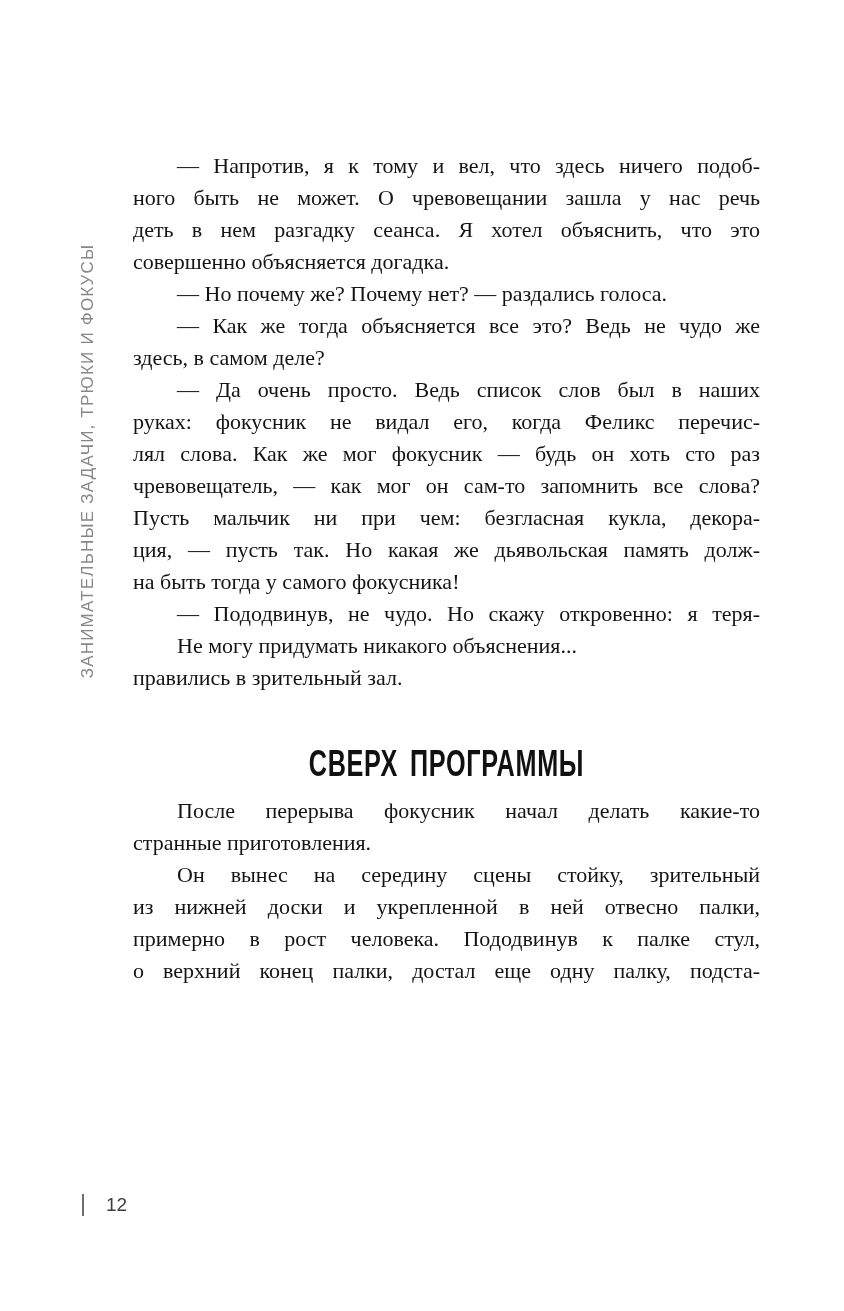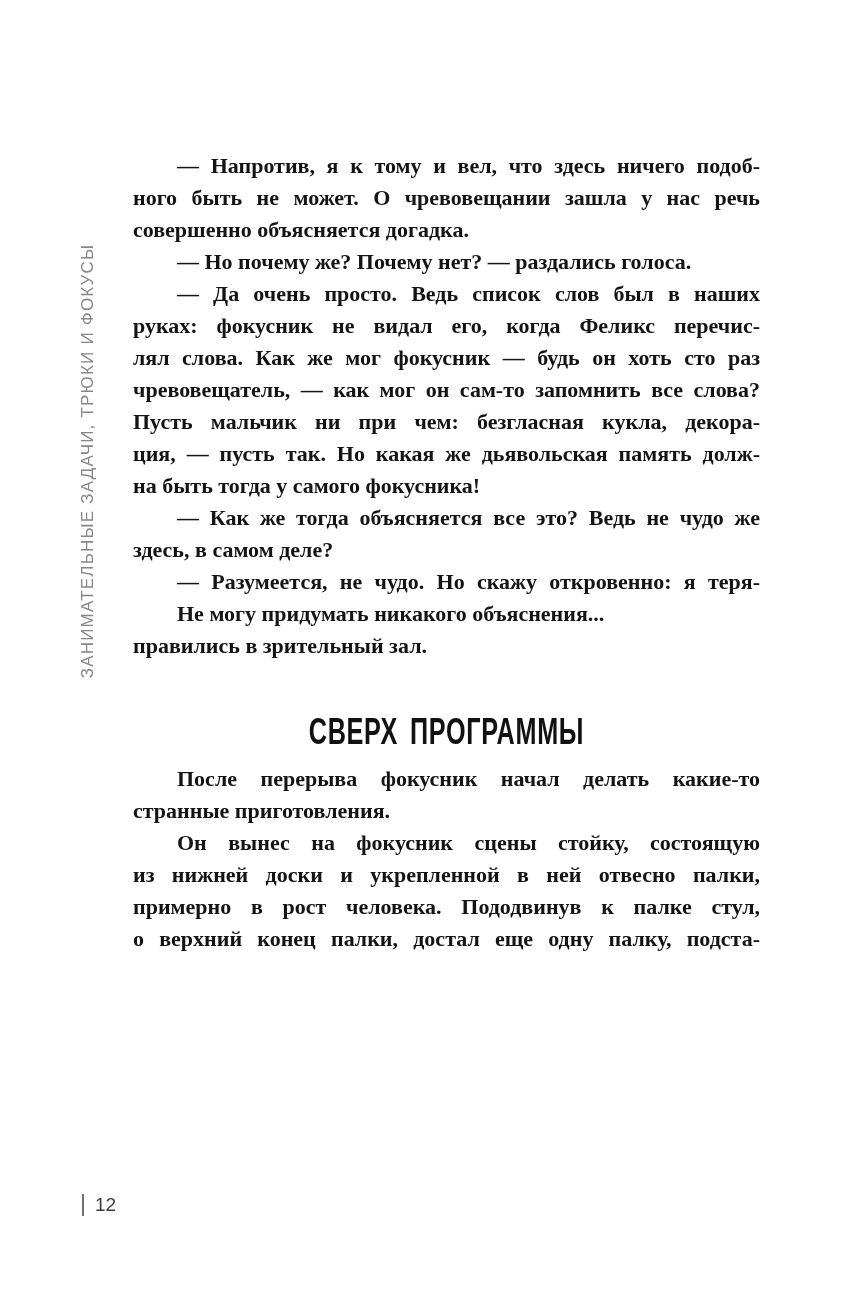--- a/index.html
+++ b/index.html
@@ -29,21 +29,20 @@
     width: 627px;
     font-size: 22px;
     line-height: 32px;
     color: #141414;
   }
   .para { margin: 0; }
   .ln {
     display: block;
     text-align: justify;
     text-align-last: justify;
-    font-weight: bold;
   }
   .end { text-align-last: left; }
   .ind { text-indent: 44px; }
   .heading {
     margin: 53px 0 14px 0;
     font-family: "Liberation Sans", sans-serif;
     font-weight: 700;
     font-size: 36px;
     line-height: 34px;
     letter-spacing: 1px;
@@ -53,21 +52,21 @@
     transform: scaleX(0.70);
     transform-origin: 50% 50%;
     white-space: nowrap;
   }
   .footer {
     position: absolute;
     left: 82px;
     top: 1194px;
     display: flex;
     align-items: center;
-    gap: 11px;
+    gap: 22px;
   }
   .footer-bar {
     width: 2px;
     height: 22px;
     background: #6e6e6e;
   }
   .footer-num {
     font-family: "Liberation Sans", sans-serif;
     font-size: 19px;
     color: #3d3d3d;
@@ -78,63 +77,64 @@
 
 <div class="page">
 
   <div class="sidebar-title">ЗАНИМАТЕЛЬНЫЕ ЗАДАЧИ, ТРЮКИ И ФОКУСЫ</div>
 
   <div class="text-block">
 
     <p class="para">
       <span class="ln ind">— Напротив, я к тому и вел, что здесь ничего подоб-</span>
       <span class="ln">ного быть не может. О чревовещании зашла у нас речь</span>
+      <span class="ln">деть в нем разгадку сеанса. Я хотел объяснить, что это</span>
       <span class="ln end">совершенно объясняется догадка.</span>
     </p>
 
     <p class="para">
       <span class="ln ind end">— Но почему же? Почему нет? — раздались голоса.</span>
+    </p>
+
+    <p class="para">
+      <span class="ln ind">— Как же тогда объясняется все это? Ведь не чудо же</span>
+      <span class="ln end">здесь, в самом деле?</span>
     </p>
 
     <p class="para">
       <span class="ln ind">— Да очень просто. Ведь список слов был в наших</span>
       <span class="ln">руках: фокусник не видал его, когда Феликс перечис-</span>
       <span class="ln">лял слова. Как же мог фокусник — будь он хоть сто раз</span>
       <span class="ln">чревовещатель, — как мог он сам-то запомнить все слова?</span>
       <span class="ln">Пусть мальчик ни при чем: безгласная кукла, декора-</span>
       <span class="ln">ция, — пусть так. Но какая же дьявольская память долж-</span>
       <span class="ln end">на быть тогда у самого фокусника!</span>
     </p>
 
     <p class="para">
-      <span class="ln ind">— Как же тогда объясняется все это? Ведь не чудо же</span>
-      <span class="ln end">здесь, в самом деле?</span>
-    </p>
-
-    <p class="para">
-      <span class="ln ind">— Разумеется, не чудо. Но скажу откровенно: я теря-</span>
+      <span class="ln ind">— Пододвинув, не чудо. Но скажу откровенно: я теря-</span>
     </p>
 
     <p class="para">
       <span class="ln ind end">Не могу придумать никакого объяснения...</span>
     </p>
 
     <p class="para">
       <span class="ln end">правились в зрительный зал.</span>
     </p>
 
     <h2 class="heading">СВЕРХ ПРОГРАММЫ</h2>
 
     <p class="para">
       <span class="ln ind">После перерыва фокусник начал делать какие-то</span>
       <span class="ln end">странные приготовления.</span>
     </p>
 
     <p class="para">
-      <span class="ln ind">Он вынес на фокусник сцены стойку, состоящую</span>
+      <span class="ln ind">Он вынес на середину сцены стойку, зрительный</span>
       <span class="ln">из нижней доски и укрепленной в ней отвесно палки,</span>
       <span class="ln">примерно в рост человека. Пододвинув к палке стул,</span>
       <span class="ln">о верхний конец палки, достал еще одну палку, подста-</span>
     </p>
 
   </div>
 
   <div class="footer">
     <span class="footer-bar"></span>
     <span class="footer-num">12</span>

